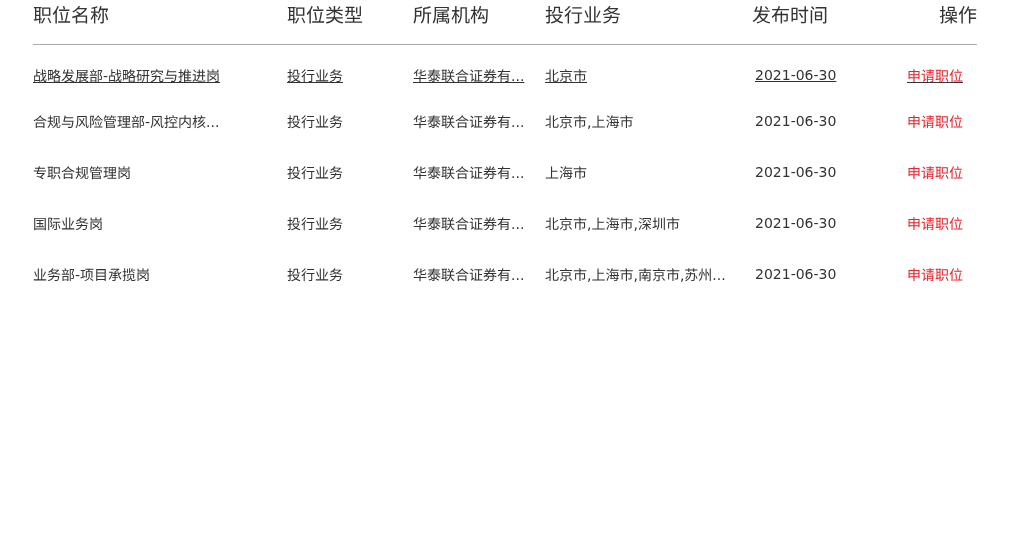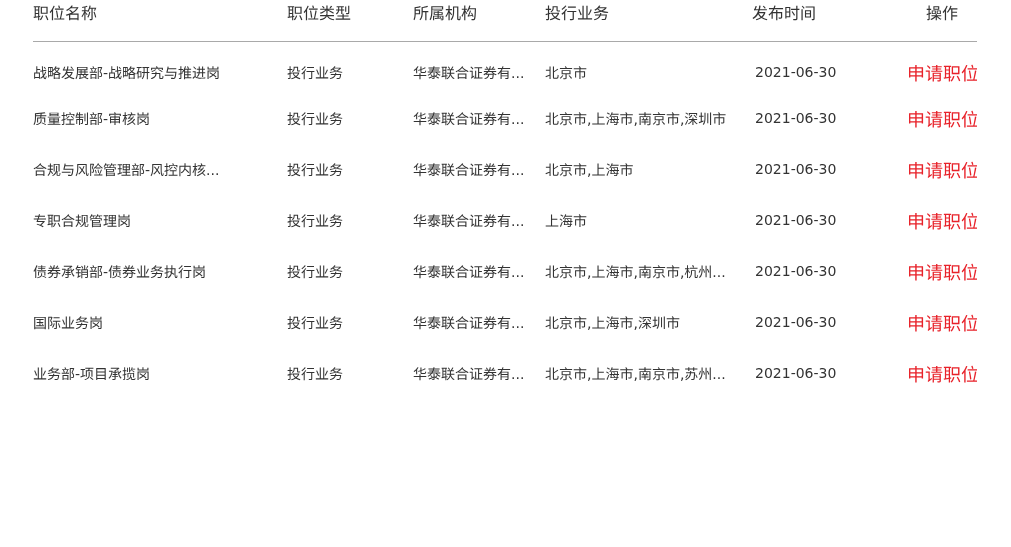--- a/index.html
+++ b/index.html
@@ -35,28 +35,28 @@
   table.job-table col.c-title { width: 254px; }
   table.job-table col.c-type  { width: 126px; }
   table.job-table col.c-org   { width: 132px; }
   table.job-table col.c-loc   { width: 207px; }
   table.job-table col.c-date  { width: 133px; }
   table.job-table col.c-act   { width: 92px; }
 
   thead th {
     text-align: left;
     font-weight: normal;
-    font-size: 16px;
+    font-size: 19px;
     color: #333333;
     padding: 0 0 17px 0;
     vertical-align: bottom;
     white-space: nowrap;
   }
   thead th.th-action {
-    text-align: center;
+    text-align: right;
     padding-left: 22px;
     margin-top: 12px;
   }
 
   thead tr.header-row {
     border-bottom: 1px solid #a9a9a9;
   }
 
   tbody tr.job-row {
     height: 51px;
@@ -67,32 +67,33 @@
     font-size: 14px;
     color: #333333;
     vertical-align: middle;
     white-space: nowrap;
     overflow: hidden;
     text-overflow: clip;
   }
 
   tbody tr.job-row:first-child td {
     padding-top: 9px;
+    text-decoration: underline;
   }
 
   td.cell-title   { padding-right: 12px; }
   td.cell-type    { }
   td.cell-org     { padding-right: 10px; margin-left: 45px; }
   td.cell-loc     { padding-right: 8px; }
   td.cell-date    { padding-left: 3px; }
   td.cell-action  { padding-left: 22px; }
 
   a.apply-link {
     color: #e8222a;
-    font-size: 18px;
+    font-size: 14px;
     text-decoration: none;
     cursor: pointer;
     white-space: nowrap;
   }
 </style>
 </head>
 <body>
 
 <div class="job-table-wrap">
   <table class="job-table">
@@ -117,48 +118,32 @@
     <tbody id="job-rows">
         <tr class="job-row">
           <td class="cell-title">战略发展部-战略研究与推进岗</td>
           <td class="cell-type">投行业务</td>
           <td class="cell-org">华泰联合证券有...</td>
           <td class="cell-loc">北京市</td>
           <td class="cell-date">2021-06-30</td>
           <td class="cell-action"><a class="apply-link" href="#">申请职位</a></td>
         </tr>
         <tr class="job-row">
-          <td class="cell-title">质量控制部-审核岗</td>
-          <td class="cell-type">投行业务</td>
-          <td class="cell-org">华泰联合证券有...</td>
-          <td class="cell-loc">北京市,上海市,南京市,深圳市</td>
-          <td class="cell-date">2021-06-30</td>
-          <td class="cell-action"><a class="apply-link" href="#">申请职位</a></td>
-        </tr>
-        <tr class="job-row">
           <td class="cell-title">合规与风险管理部-风控内核...</td>
           <td class="cell-type">投行业务</td>
           <td class="cell-org">华泰联合证券有...</td>
           <td class="cell-loc">北京市,上海市</td>
           <td class="cell-date">2021-06-30</td>
           <td class="cell-action"><a class="apply-link" href="#">申请职位</a></td>
         </tr>
         <tr class="job-row">
           <td class="cell-title">专职合规管理岗</td>
           <td class="cell-type">投行业务</td>
           <td class="cell-org">华泰联合证券有...</td>
           <td class="cell-loc">上海市</td>
-          <td class="cell-date">2021-06-30</td>
-          <td class="cell-action"><a class="apply-link" href="#">申请职位</a></td>
-        </tr>
-        <tr class="job-row">
-          <td class="cell-title">债券承销部-债券业务执行岗</td>
-          <td class="cell-type">投行业务</td>
-          <td class="cell-org">华泰联合证券有...</td>
-          <td class="cell-loc">北京市,上海市,南京市,杭州...</td>
           <td class="cell-date">2021-06-30</td>
           <td class="cell-action"><a class="apply-link" href="#">申请职位</a></td>
         </tr>
         <tr class="job-row">
           <td class="cell-title">国际业务岗</td>
           <td class="cell-type">投行业务</td>
           <td class="cell-org">华泰联合证券有...</td>
           <td class="cell-loc">北京市,上海市,深圳市</td>
           <td class="cell-date">2021-06-30</td>
           <td class="cell-action"><a class="apply-link" href="#">申请职位</a></td>

